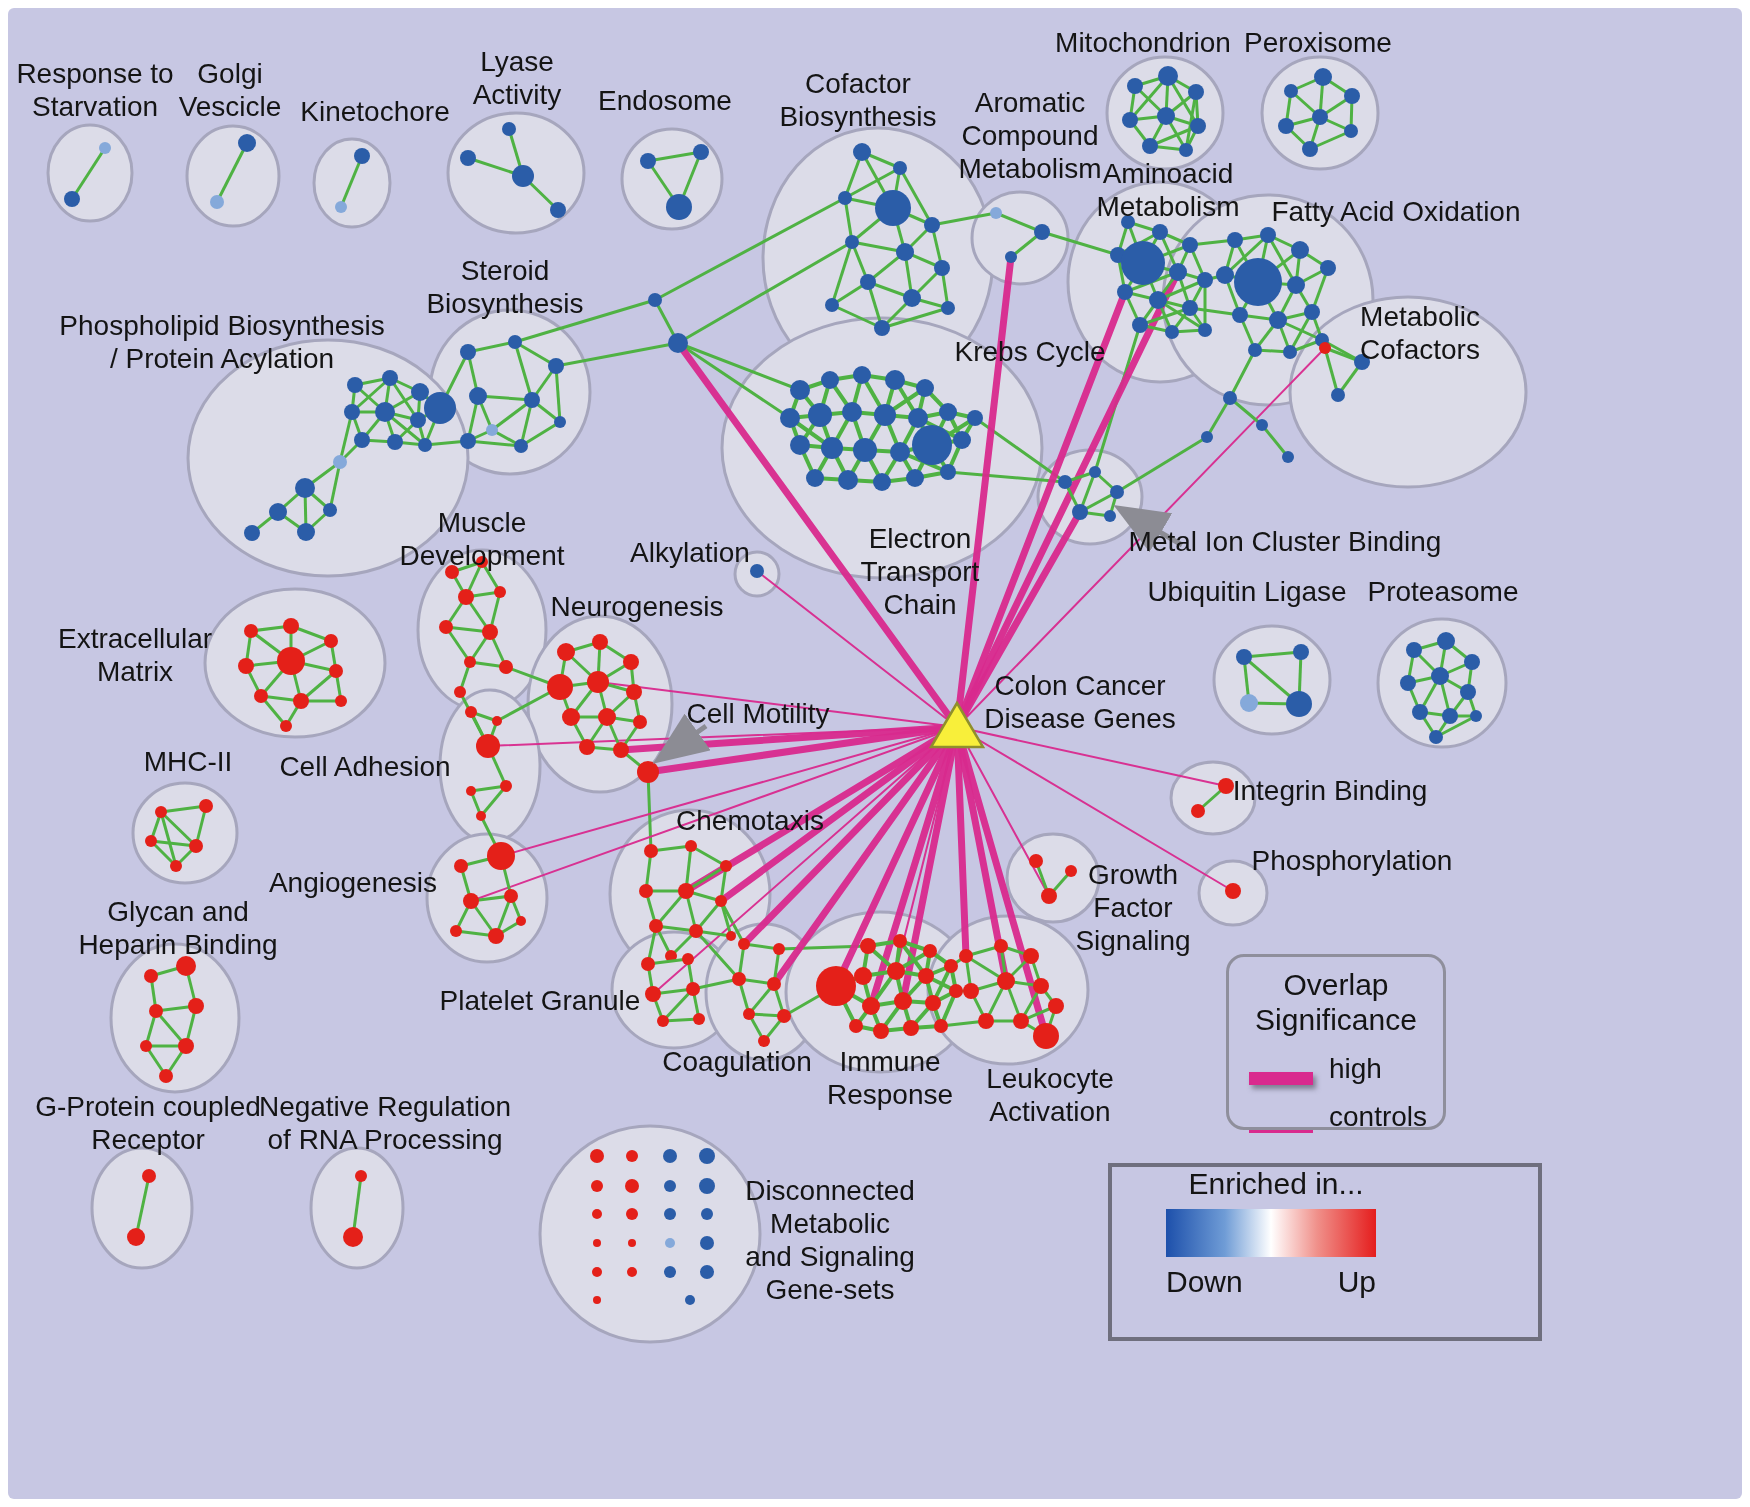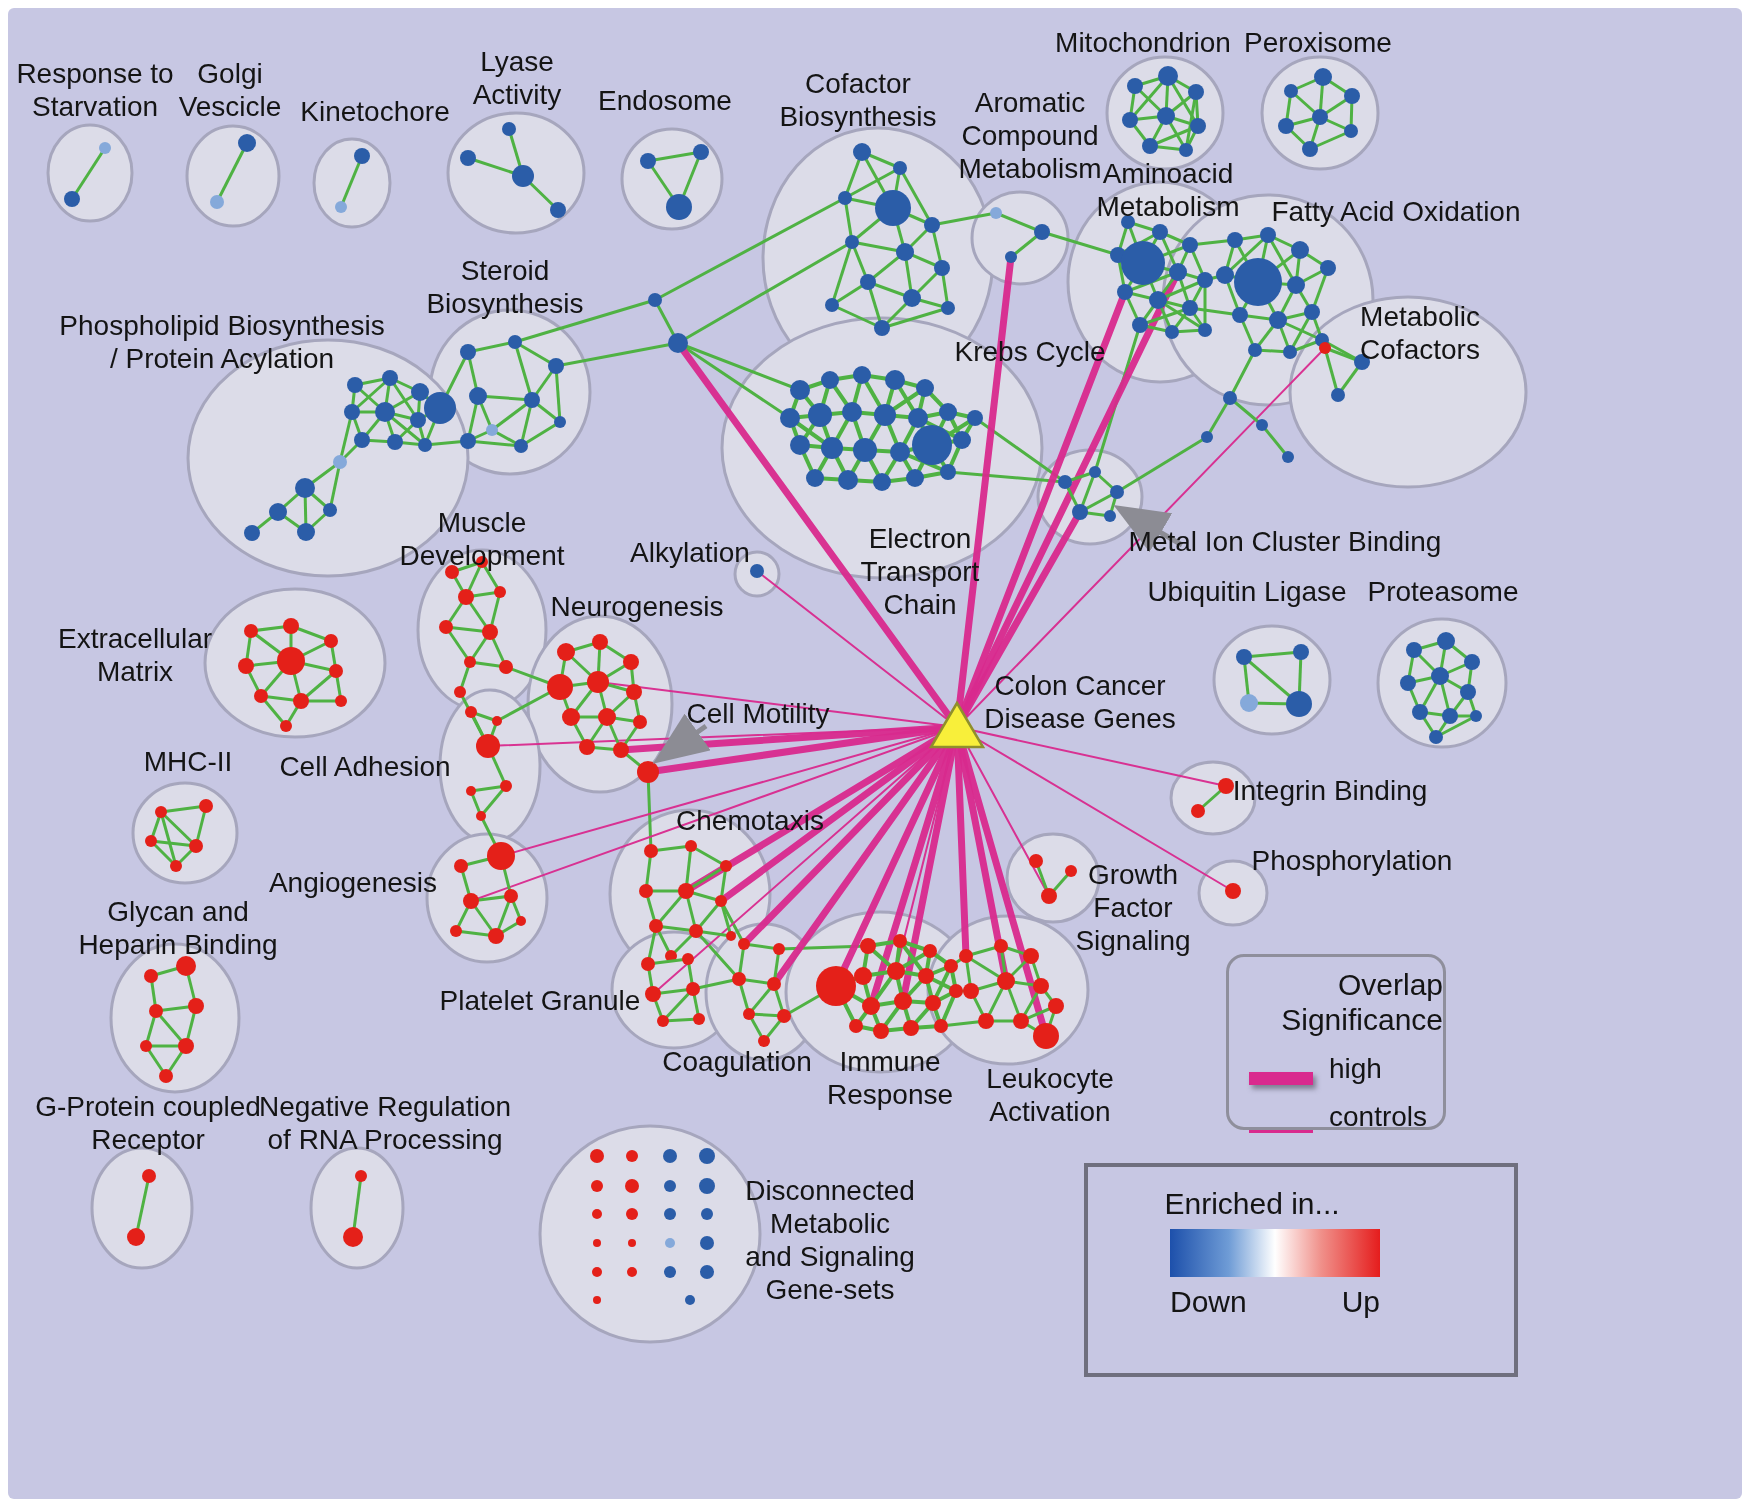--- a/index.html
+++ b/index.html
@@ -1,30 +1,30 @@
 <!DOCTYPE html>
 <html><head>
 <meta charset="utf-8">
 <style>
   html,body{margin:0;padding:0;background:#ffffff;}
   .stage{position:relative;width:1750px;height:1507px;background:#ffffff;font-family:"Liberation Sans",sans-serif;overflow:hidden;}
   svg.net{position:absolute;left:0;top:0;}
   svg.net text{font-family:"Liberation Sans",sans-serif;}
   .panel{position:absolute;background:#c7c7e3;box-sizing:border-box;color:#141414;}
   .sig-panel{left:1226px;top:954px;width:220px;height:176px;border:3px solid #8f8f9c;border-radius:18px;padding-top:10px;}
-  .sig-title{font-size:30px;line-height:35px;text-align:right;}
+  .sig-title{font-size:30px;line-height:35px;text-align:center;}
   .sig-row{display:flex;align-items:flex-end;gap:16px;margin:16px 0 0 20px;}
   .sig-line{display:inline-block;width:64px;flex:none;}
   .sig-line.high{height:13px;background:#d92a8e;box-shadow:3px 4px 5px rgba(70,70,80,.55);}
   .sig-line.moderate{height:3px;background:#d92a8e;}
   .sig-label{font-size:28px;}
-  .enr-panel{left:1084px;top:1163px;width:434px;height:214px;border:4px solid #6f6f7e;padding-top:20px;}
+  .enr-panel{left:1108px;top:1163px;width:434px;height:178px;border:4px solid #6f6f7e;padding-top:0;}
   .enr-title{font-size:30px;text-align:center;width:320px;margin-left:4px;}
   .enr-row{display:flex;margin-top:8px;}
-  .enr-left{margin-left:82px;width:210px;flex:none;}
+  .enr-left{margin-left:54px;width:210px;flex:none;}
   .gradient-bar{width:210px;height:48px;background:linear-gradient(90deg,#1d50ab 0%,#6f9cd6 28%,#ffffff 50%,#f0908a 72%,#e51d1d 100%);}
   .enr-ends{display:flex;justify-content:space-between;font-size:30px;margin-top:8px;}
   .enr-note{font-size:27px;line-height:33px;margin-left:26px;margin-top:-4px;text-align:center;}
 </style>
 </head>
 <body>
 
 <div class="stage">
 
   <svg class="net" id="net" width="1750" height="1507" viewBox="0 0 1750 1507">

